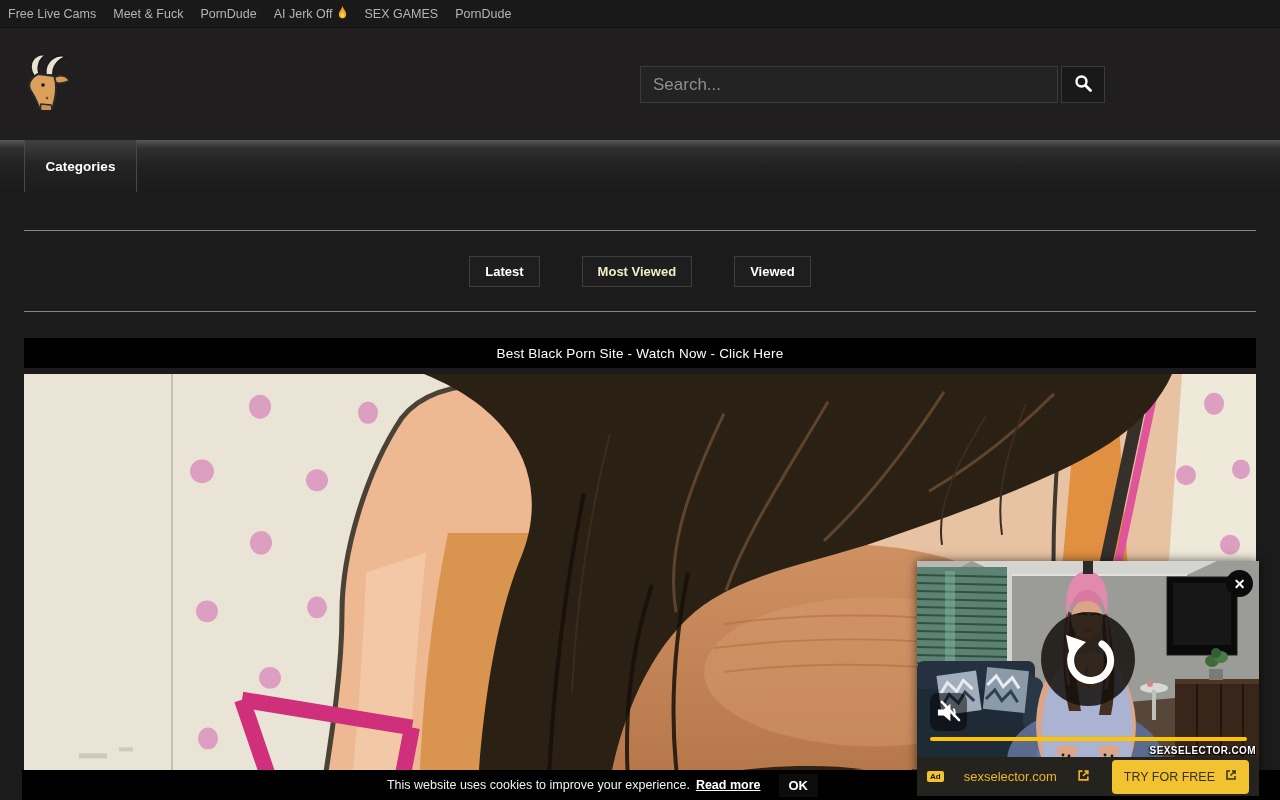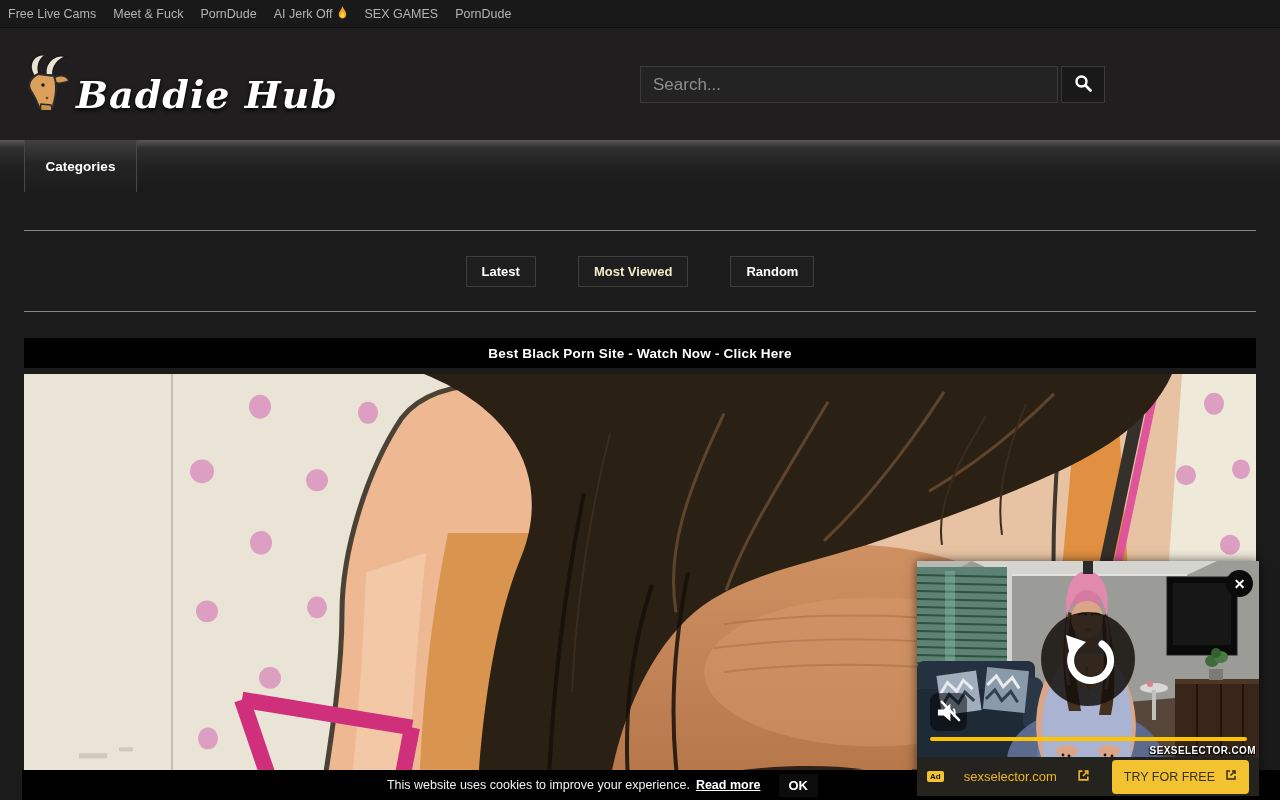--- a/index.html
+++ b/index.html
@@ -39,21 +39,21 @@
   .hr { border-top:1px solid #858585; }
   .hr1 { margin-top:38px; }
   .hr2 { margin-top:24px; }
   .tabsrow { margin-top:25px; display:flex; justify-content:center; gap:42px; }
   .tab { height:31px; padding:0 15px; background:#1e1e1e; border:1px solid #3e3e3e;
          color:#fff; font-size:13px; font-weight:bold; cursor:pointer;
          font-family:"Liberation Sans", sans-serif; }
   .tab.cream { color:#f2edc6; }
   .banner { margin-top:26px; height:30px; background:#000; display:flex; align-items:center;
             justify-content:center; cursor:pointer; }
-  .banner span { color:#fff; font-size:13.5px; font-weight:bold; letter-spacing:.2px; }
+  .banner span { color:#fff; font-size:13.5px; font-weight:normal; letter-spacing:.2px; }
   .video-frame { margin-top:6px; height:427px; position:relative; background:#e9e4d6;
                  overflow:hidden; }
   .video-frame svg { display:block; width:100%; height:100%; }
 
   
   .ad { position:fixed; right:21px; bottom:4px; width:342px; height:235px; z-index:60;
         box-shadow:0 0 10px rgba(0,0,0,.6); }
   .ad-video { position:relative; width:342px; height:196px; background:#9b9b97; overflow:hidden; }
   .ad-video svg { display:block; width:100%; height:100%; }
   .ad-close { position:absolute; top:9px; right:6px; width:27px; height:27px;
@@ -118,21 +118,20 @@
       <svg width="52" height="58" viewBox="0 0 52 58">
         <path d="M14,24 C6,10 16,1 26,3 C19,7 16,15 20,24 Z" fill="#e9e1d1" stroke="#1a1a1a" stroke-width="1.5"></path>
         <path d="M26,23 C24,8 38,1 46,5 C38,7 32,15 33,23 Z" fill="#e9e1d1" stroke="#1a1a1a" stroke-width="1.5"></path>
         <path d="M34,26 C40,22 47,24 49,29 C44,31 38,32 34,30 Z" fill="#d89a55" stroke="#2a2a2a" stroke-width="1.5"></path>
         <path d="M18,22 C10,26 7,33 11,39 C15,45 17,50 19,55 C23,60 31,60 33,54 C36,44 38,34 34,24 Z" fill="#dba05c" stroke="#2a2a2a" stroke-width="2"></path>
         <path d="M21,52 C19,58 23,63 27,65 C31,63 33,57 31,53 Z" fill="#c8924e" stroke="#2a2a2a" stroke-width="1.5"></path>
         <circle cx="23" cy="33" r="1.8" fill="#1a1a1a"></circle>
         <circle cx="27" cy="46" r="1.3" fill="#6b4a22"></circle>
       </svg>
     </span>
-    <span class="logo-text">Baddie Hub</span>
   </div>
   <div class="searchwrap">
     <input class="search-input" type="text" placeholder="Search..." style="">
     <button class="search-btn">
       <span>
         <svg width="18" height="18" viewBox="0 0 18 18">
             <circle cx="7.5" cy="7.5" r="5" fill="none" stroke="#fff" stroke-width="2.4"></circle>
             <line x1="11.5" y1="11.5" x2="16.5" y2="16.5" stroke="#fff" stroke-width="2.8" stroke-linecap="round"></line>
           </svg>
       </span>
@@ -143,21 +142,21 @@
 <div class="nav">
   <div class="nav-cat">Categories</div>
 </div>
 
 <div class="content">
   <div class="hr hr1"></div>
 
   <div class="tabsrow">
     <button class="tab">Latest</button>
     <button class="tab cream">Most Viewed</button>
-    <button class="tab">Random</button>
+    <button class="tab">Viewed</button>
   </div>
 
   <div class="hr hr2"></div>
 
   <div class="banner">
     <span>Best Black Porn Site - Watch Now - Click Here</span>
   </div>
 
   <div class="video-frame">
     <svg viewBox="0 0 1232 430" preserveAspectRatio="none">

